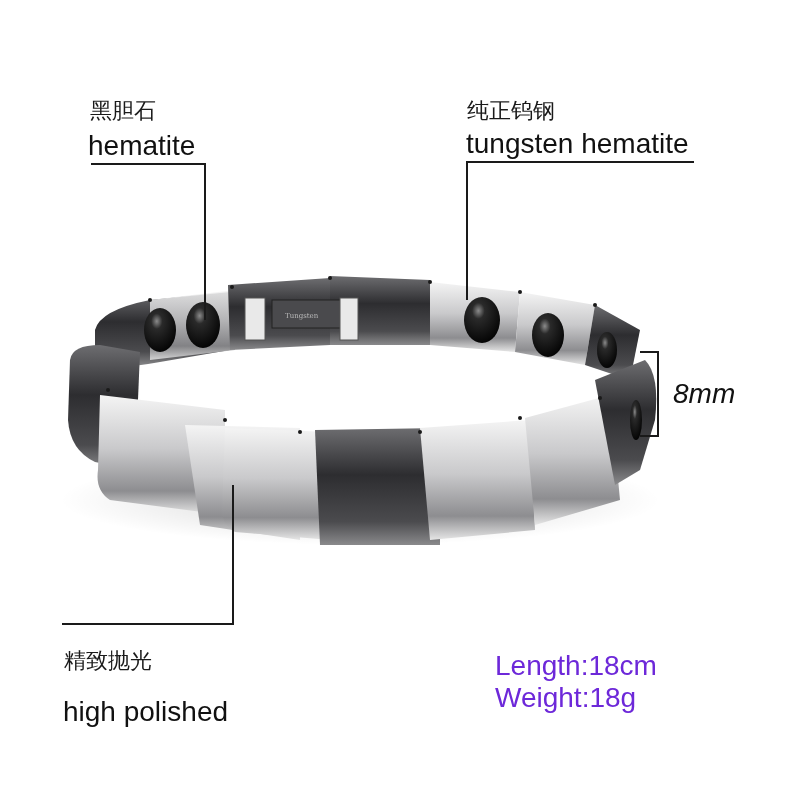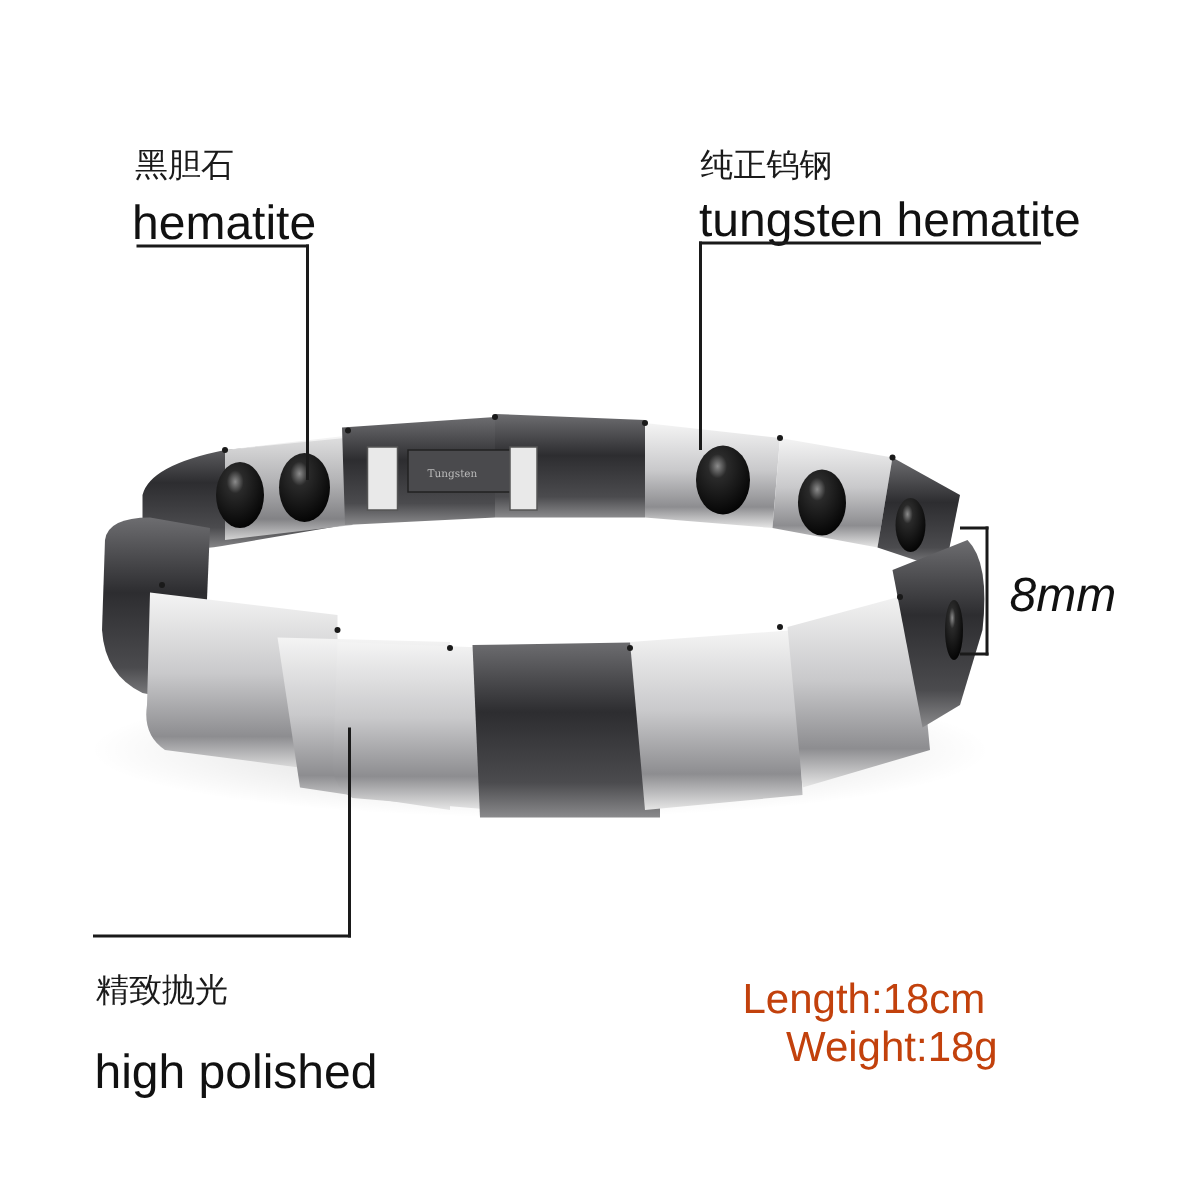--- a/index.html
+++ b/index.html
@@ -1,22 +1,22 @@
 <!DOCTYPE html>
 <html><head>
 <meta charset="utf-8">
 <style>
   html, body { margin: 0; padding: 0; background: #ffffff; }
   body { width: 800px; height: 800px; position: relative; overflow: hidden;
          font-family: "Liberation Sans", "DejaVu Sans", sans-serif; color: #111; }
   .label { position: absolute; line-height: 1; }
   .cn { font-family: "DejaVu Sans", sans-serif; font-size: 22px; color: #1a1a1a; }
-  .en { font-size: 32px; color: #111; }
+  .en { font-size: 28px; color: #111; }
   .line { position: absolute; background: #1a1a1a; }
-  .spec { position: absolute; font-size: 28px; line-height: 1.1; color: #c2410c; }
+  .spec { position: absolute; font-size: 28px; line-height: 1.1; color: #6d28d9; }
   #bracelet { position: absolute; left: 0; top: 0; }
 </style>
 </head>
 <body>
 
 <svg id="bracelet" width="800" height="800" viewBox="0 0 800 800">
   <defs>
     <linearGradient id="silver" x1="0" y1="0" x2="0" y2="1">
       <stop offset="0" stop-color="#f4f4f4"></stop>
       <stop offset="0.45" stop-color="#c9c9cb"></stop>
@@ -103,13 +103,13 @@
 <div class="line" style="left:62px; top:623px; width:172px; height:2px;"></div>
 <div class="label cn" style="left:64px; top:650px;">精致抛光</div>
 <div class="label en" style="left:63px; top:662px;margin-top:36px;">high polished</div>
 
 <div class="line" style="left:640px; top:351px; width:19px; height:2px;"></div>
 <div class="line" style="left:657px; top:351px; width:2px; height:86px;"></div>
 <div class="line" style="left:640px; top:435px; width:19px; height:2px;"></div>
 <div class="label en" style="left:673px; top:380px;font-style:italic;">8mm</div>
 
 <div class="spec" style="left:495px; top:651px;">Length:18cm</div>
-<div class="spec" style="left:524px; top:683px;">Weight:18g</div>
+<div class="spec" style="left:495px; top:683px;">Weight:18g</div>
 
 </body></html>

